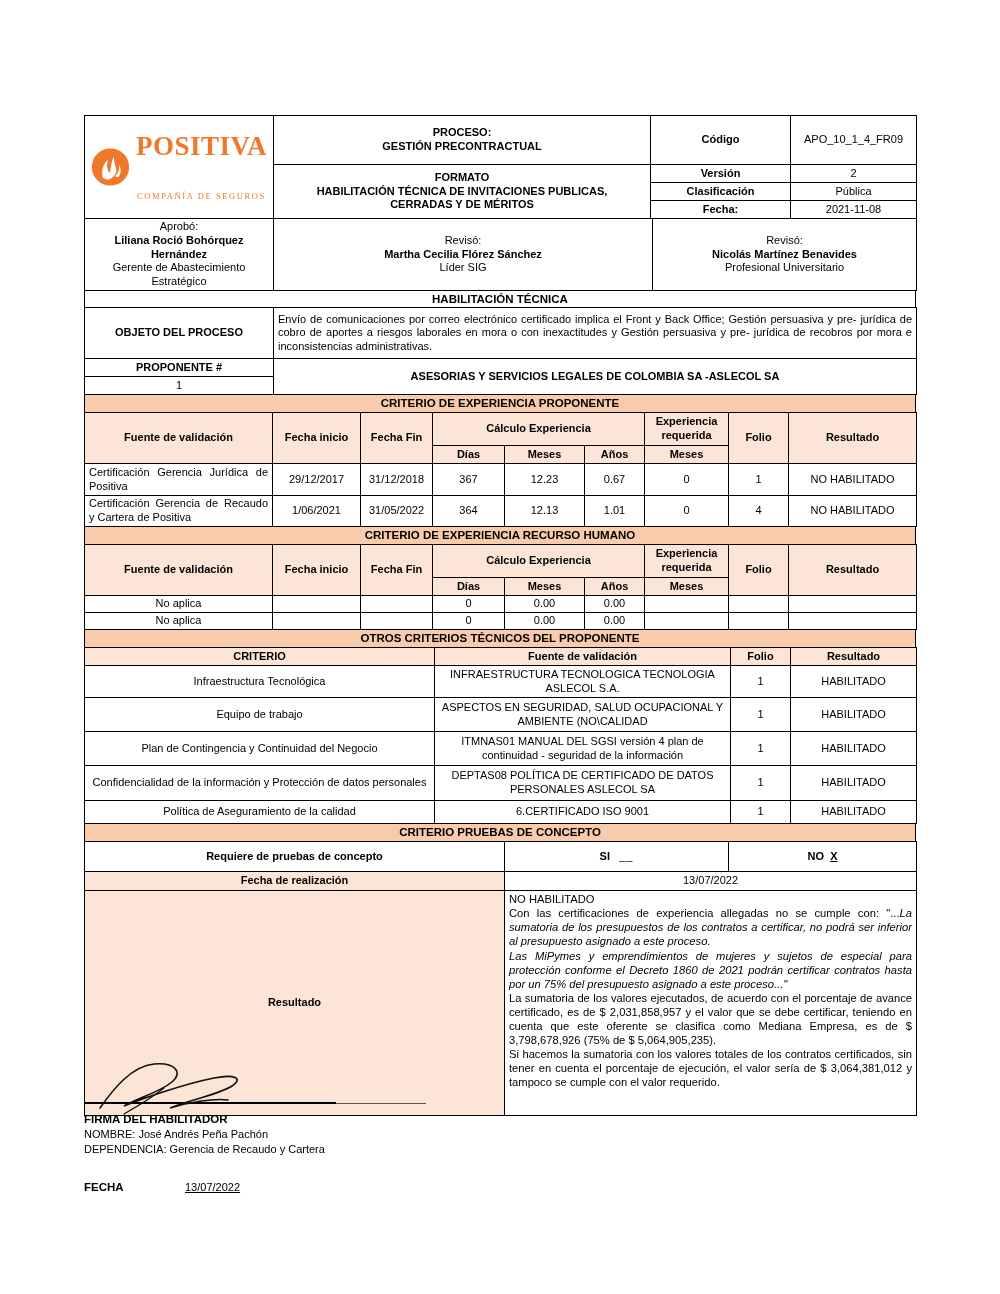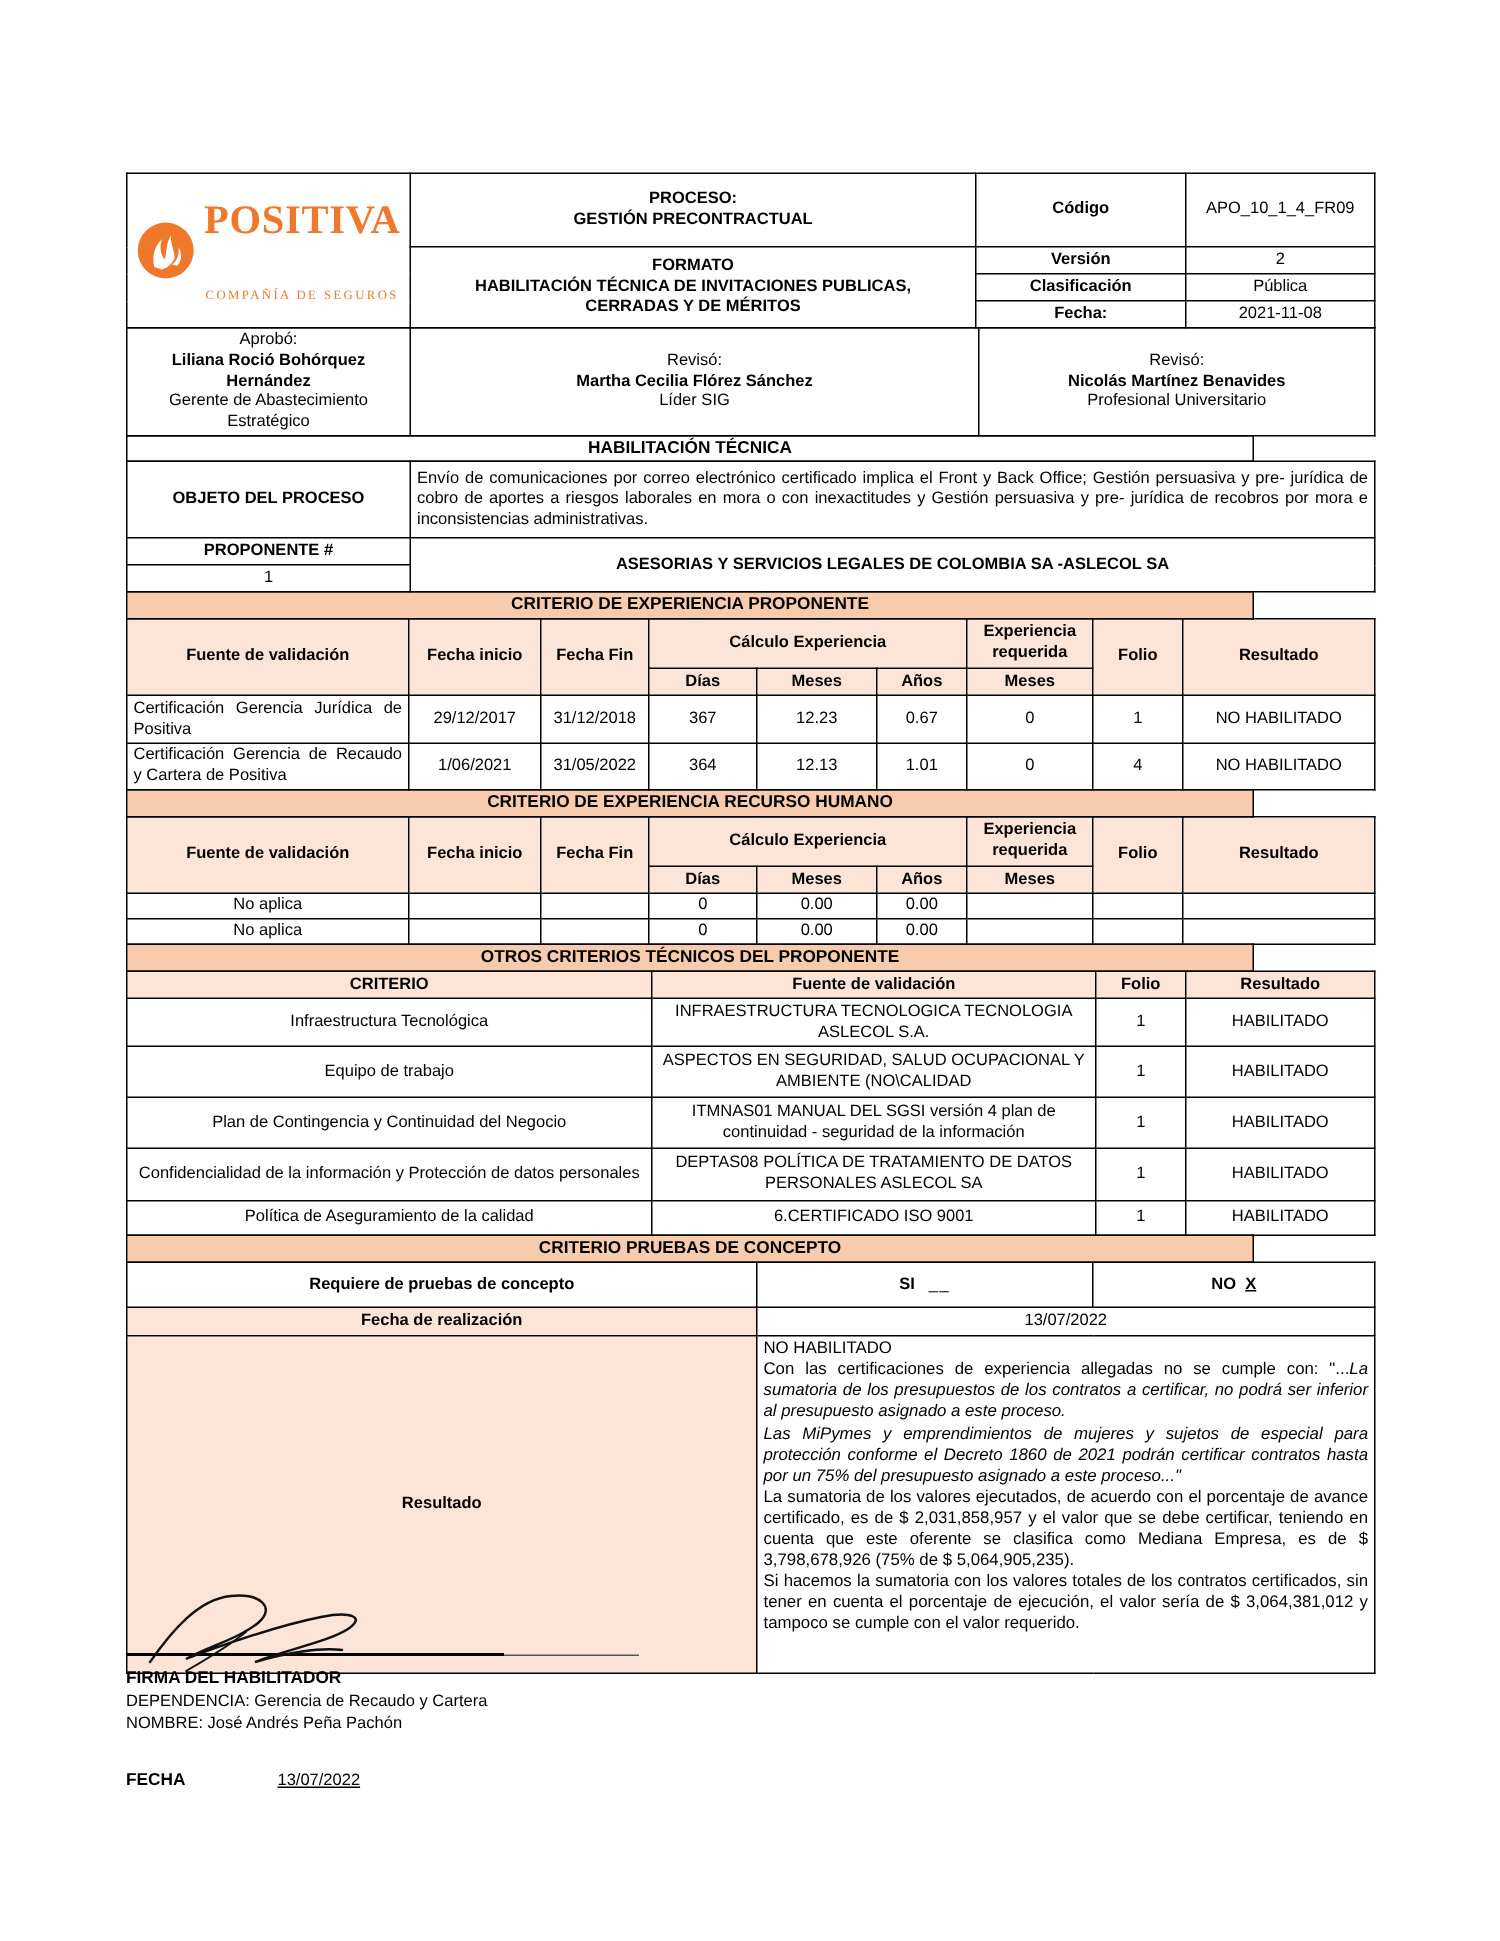--- a/index.html
+++ b/index.html
@@ -1,19 +1,19 @@
 <!DOCTYPE html>
 <html><head>
 <meta charset="utf-8">
 <style>
   html,body{margin:0;padding:0;}
   body{width:1000px;height:1294px;background:#ffffff;font-family:"Liberation Sans",sans-serif;color:#000;}
   .page{position:relative;width:1000px;height:1294px;background:#fff;overflow:hidden;}
   .doc{position:absolute;left:84px;top:115px;width:832px;}
-  table{border-collapse:collapse;table-layout:fixed;width:752px;margin-top:-1px;}
+  table{border-collapse:collapse;table-layout:fixed;width:832px;margin-top:-1px;}
   table:first-child{margin-top:0;}
   td{border:1px solid #000;padding:1px 4px;font-size:11px;line-height:1.25;vertical-align:middle;overflow:hidden;}
   .c{text-align:center;}
   .b{font-weight:bold;}
   .just{text-align:justify;}
   .band td{background:#F8CBAD;font-weight:bold;text-align:center;font-size:11.5px;padding:1px;}
   .hdr{background:#FCE4D6;font-weight:bold;text-align:center;}
   
   .logo-cell{vertical-align:middle;}
   .logo{display:flex;align-items:center;gap:6px;padding:4px 2px;}
@@ -304,21 +304,21 @@
         <td class="c">HABILITADO</td>
       </tr>
       <tr>
         <td class="c" style="height:31px">Plan de Contingencia y Continuidad del Negocio</td>
         <td class="c">ITMNAS01 MANUAL DEL SGSI versión 4 plan de continuidad - seguridad de la información</td>
         <td class="c">1</td>
         <td class="c">HABILITADO</td>
       </tr>
       <tr>
         <td class="c" style="height:32px">Confidencialidad de la información y Protección de datos personales</td>
-        <td class="c">DEPTAS08 POLÍTICA DE TRATAMIENTO DE DATOS PERSONALES ASLECOL SA</td>
+        <td class="c">DEPTAS08 POLÍTICA DE CERTIFICADO DE DATOS PERSONALES ASLECOL SA</td>
         <td class="c">1</td>
         <td class="c">HABILITADO</td>
       </tr>
       <tr>
         <td class="c" style="height:20px">Política de Aseguramiento de la calidad</td>
         <td class="c">6.CERTIFICADO ISO 9001</td>
         <td class="c">1</td>
         <td class="c">HABILITADO</td>
       </tr>
     </tbody>
@@ -365,20 +365,20 @@
   </div>
 
   <div class="sig-area">
     <svg class="sig-svg" width="200" height="58" viewBox="0 0 200 58">
       <path d="M6 50 C20 30 38 8 60 6 C80 4 90 14 78 24 C66 34 44 40 30 48 C50 40 90 26 120 20 C140 16 150 20 138 28 C126 36 96 42 76 50 C96 44 120 40 134 42" fill="none" stroke="#111" stroke-width="1.6" stroke-linecap="round"></path>
       <path d="M30 56 C44 48 60 38 70 30" fill="none" stroke="#111" stroke-width="1.2" stroke-linecap="round"></path>
     </svg>
     <div class="sig-line"></div>
     <div class="sig-line2"></div>
     <div class="sig-label">FIRMA  DEL HABILITADOR</div>
+    <div class="sig-row">NOMBRE: José Andrés Peña Pachón</div>
     <div class="sig-row">DEPENDENCIA: Gerencia de Recaudo y Cartera</div>
-    <div class="sig-row">NOMBRE: José Andrés Peña Pachón</div>
     <div class="fecha-row">
       <span class="lbl">FECHA</span>
       <span class="val">13/07/2022</span>
     </div>
   </div>
 </div>
 
 </body></html>

